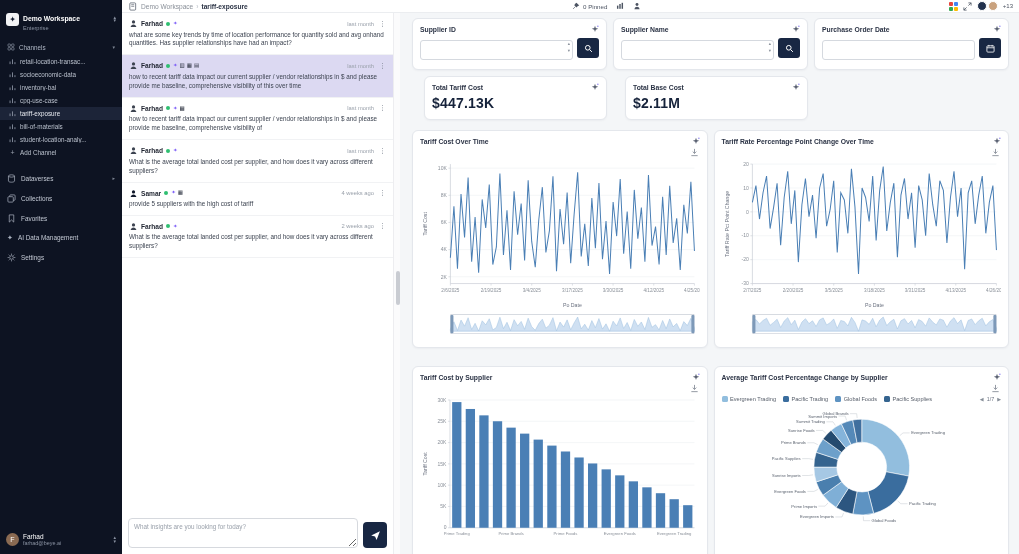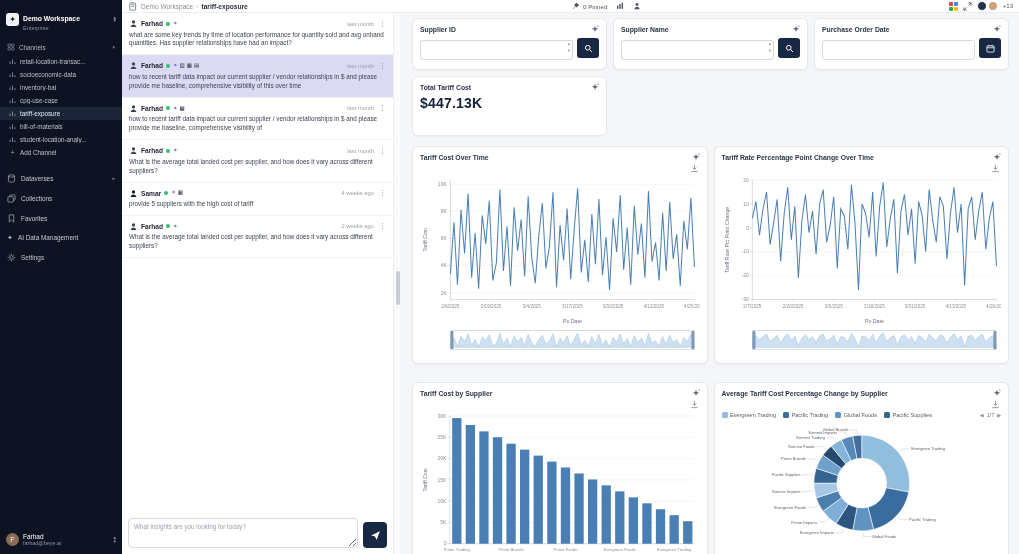--- a/index.html
+++ b/index.html
@@ -98,21 +98,21 @@
   .sparkle-btn { display:inline-flex; cursor:pointer; }
   .filters .card { height:52px; }
   .filter-row { display:flex; gap:4px; margin-top:5px; }
   .tin-wrap { position:relative; flex:1; }
   .tin { width:100%; height:20px; border:1px solid #d5d9df; border-radius:3px; padding:0 14px 0 5px;
     font-size:6.3px; font-family:"Liberation Sans",sans-serif; outline:none; }
   .stepper { position:absolute; right:3px; top:3px; display:flex; flex-direction:column;
     font-size:4.5px; line-height:6.5px; color:#868e98; cursor:pointer; }
   .dark-btn { width:22px; height:20px; background:#182743; border:none; border-radius:3px;
     display:grid; place-items:center; cursor:pointer; flex-shrink:0; }
-  .kpis .card { height:60px; }
+  .kpis .card { height:44px;margin-left:12px; }
   .kpi-value { font-size:14px; font-weight:bold; color:#15223a; margin-top:4px; letter-spacing:.2px; }
   .charts1 .card { height:218px; }
   .charts2 .card { height:206px; }
   .dl-row { display:flex; justify-content:flex-end; padding:3px 1px 1px; }
   .dl-ic { cursor:pointer; display:inline-flex; }
   svg.plot, svg.brush, svg.barplot, svg.donut { width:100%; display:block; }
   svg.brush { margin-top:2px; cursor:ew-resize; }
   .legend-row { display:flex; align-items:center; margin-top:2px; }
   .legend-items { flex:1; display:flex; align-items:center; gap:7px; overflow:hidden; white-space:nowrap; }
   .legend-item { display:inline-flex; align-items:center; gap:2.5px; font-size:5.6px; color:#555c68; cursor:pointer; flex-shrink:0; }
@@ -558,20 +558,32 @@
             <div class="card-head">
               <span class="card-title">Total Tariff Cost</span>
               <span class="sparkle-btn">
                 <svg width="8" height="8" viewBox="0 0 10 10">
                     <path d="M5 .8L6 3.8 9 4.8 6 5.8 5 8.8 4 5.8 1 4.8 4 3.8z" fill="#5a6172"></path>
                     <circle cx="8.6" cy="1.6" r=".9" fill="#8a7ff0"></circle>
                   </svg>
               </span>
             </div>
             <div class="kpi-value">$447.13K</div>
+          </div>
+          <div class="card">
+            <div class="card-head">
+              <span class="card-title">Total Base Cost</span>
+              <span class="sparkle-btn">
+                <svg width="8" height="8" viewBox="0 0 10 10">
+                    <path d="M5 .8L6 3.8 9 4.8 6 5.8 5 8.8 4 5.8 1 4.8 4 3.8z" fill="#5a6172"></path>
+                    <circle cx="8.6" cy="1.6" r=".9" fill="#8a7ff0"></circle>
+                  </svg>
+              </span>
+            </div>
+            <div class="kpi-value">$2.11M</div>
           </div>
         </div>
 
         <div class="row charts1">
           <div class="card">
             <div class="card-head">
               <span class="card-title">Tariff Cost Over Time</span>
               <span class="sparkle-btn">
                 <svg width="8" height="8" viewBox="0 0 10 10">
                     <path d="M5 .8L6 3.8 9 4.8 6 5.8 5 8.8 4 5.8 1 4.8 4 3.8z" fill="#5a6172"></path>

